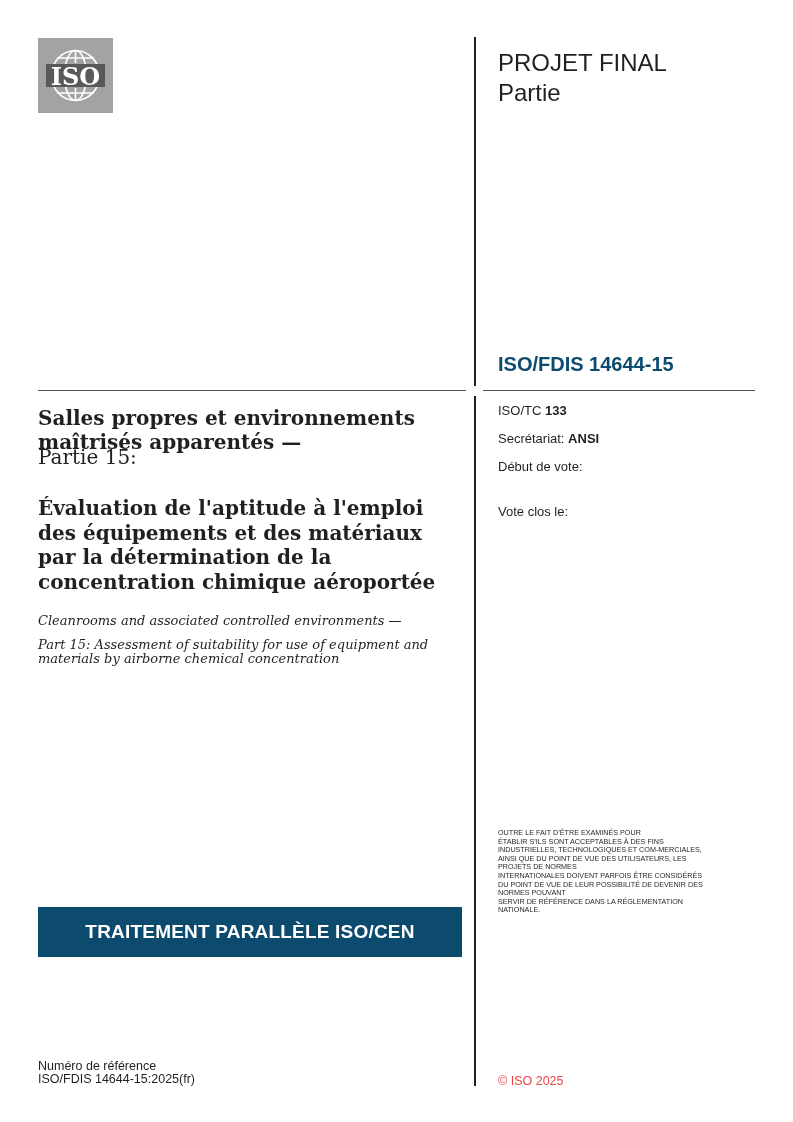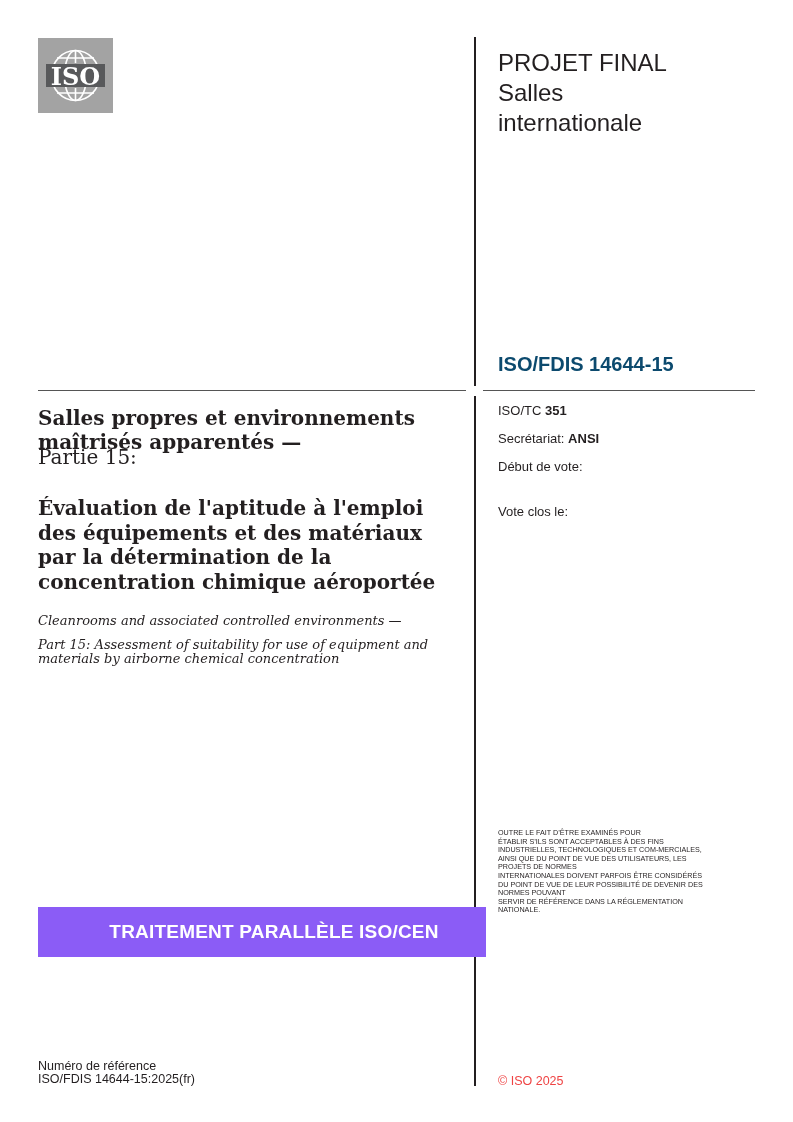--- a/index.html
+++ b/index.html
@@ -22,22 +22,22 @@
 
   .title-main { left:38px; top:406px; width:420px; font-size:20px; font-weight:bold; line-height:24px; }
   .part-label { left:38px; top:445px; font-size:20px; line-height:24px; font-weight:normal; }
   .title-part { left:38px; top:496px; width:425px; font-size:20px; font-weight:bold; line-height:24.5px; }
 
   .en { left:38px; width:420px; font-style:italic; font-size:13px; line-height:14px; color:#231f20; }
 
   .notice { left:498px; top:829px; width:260px; font-size:7.2px; line-height:8.6px; text-transform:uppercase; color:#231f20; }
   .notice p { margin:0 0 3px 0; }
 
-  .banner { left:38px; top:907px; width:424px; height:50px; background:#8b5cf6; color:#ffffff;
-            display:flex; align-items:center; justify-content:center; font-size:19px; font-weight:bold; letter-spacing:0.2px;padding-left:24px; }
+  .banner { left:38px; top:907px; width:424px; height:50px; background:#0c4a6e; color:#ffffff;
+            display:flex; align-items:center; justify-content:center; font-size:19px; font-weight:bold; letter-spacing:0.2px; }
 
   .ref { left:38px; top:1060px; font-size:12.5px; line-height:13px; color:#231f20; }
   .copy { left:498px; top:1074px; font-size:12.5px; color:#ef4444; }
 </style>
 </head>
 <body>
 
 <div class="abs logo">
   <svg viewBox="0 0 75 75">
     <g fill="none" stroke="#ffffff" stroke-width="1.6">
@@ -53,29 +53,28 @@
   </svg>
 </div>
 
 <div class="abs vline" style="top:37px;height:349px;"></div>
 <div class="abs vline" style="top:396px;height:690px;"></div>
 <div class="abs hline" style="left:38px;top:390px;width:428px;"></div>
 <div class="abs hline" style="left:483px;top:390px;width:272px;"></div>
 
 <div class="abs doc-kind sans">
   <div>PROJET FINAL</div>
-  <div>Salles</div>
-  <div>internationale</div>
+  <div>Partie</div>
 </div>
 
 <div class="abs docnum sans">ISO/FDIS 14644-15</div>
 
 <div class="abs meta sans" style="top:403px;">
   <span>ISO/TC</span>
-  <b>351</b>
+  <b>133</b>
 </div>
 <div class="abs meta sans" style="top:431px;">
   <span>Secrétariat:</span>
   <b>ANSI</b>
 </div>
 <div class="abs meta sans" style="top:459px;">Début de vote:</div>
 <div class="abs meta sans" style="top:504px;">Vote clos le:</div>
 
 <div class="abs title-main serif">Salles propres et environnements maîtrisés apparentés —</div>
 <div class="abs part-label serif">Partie 15:</div>

